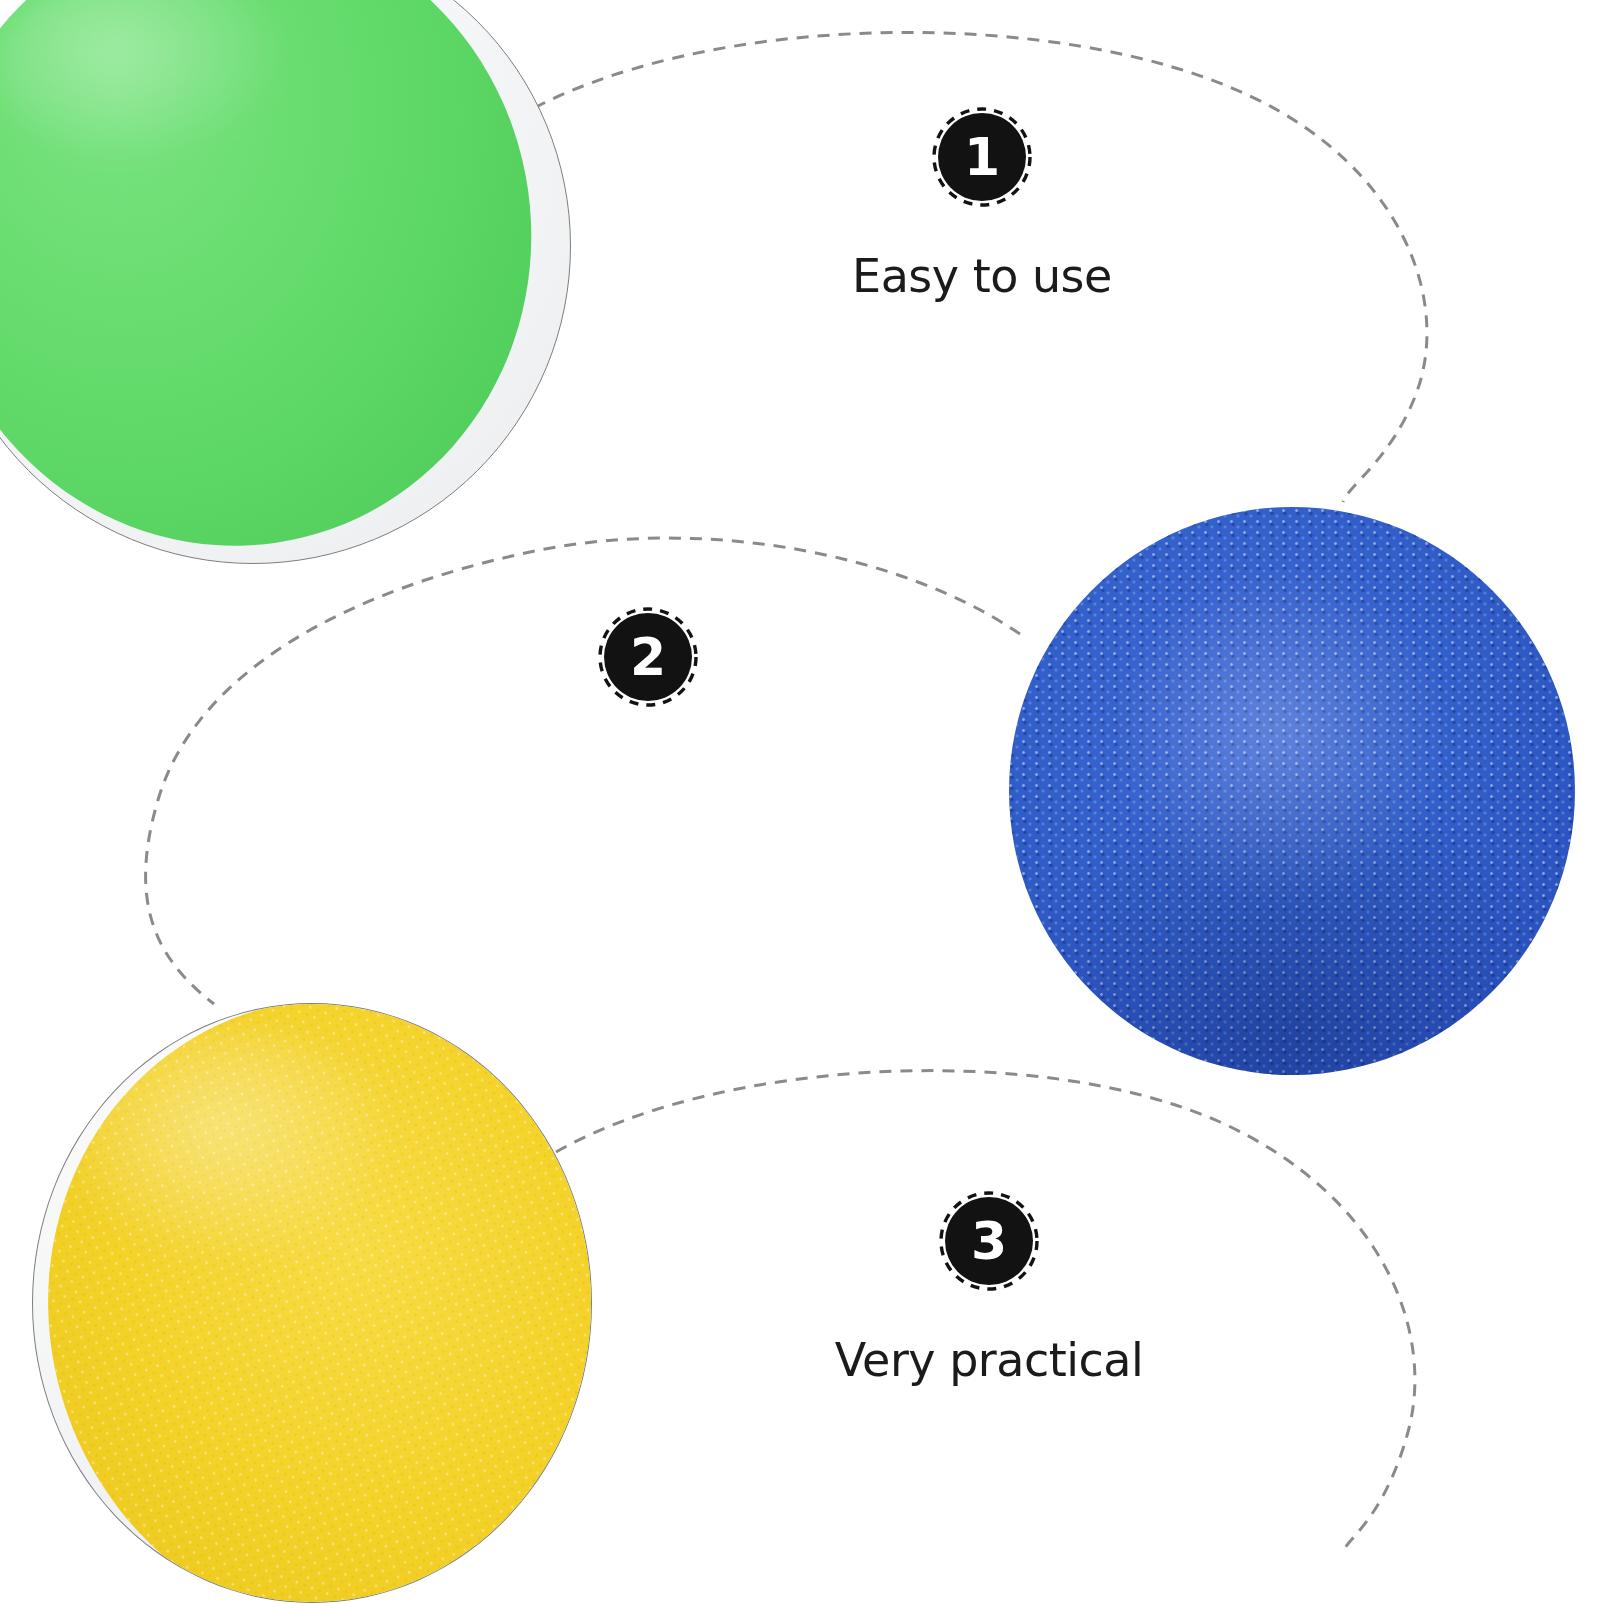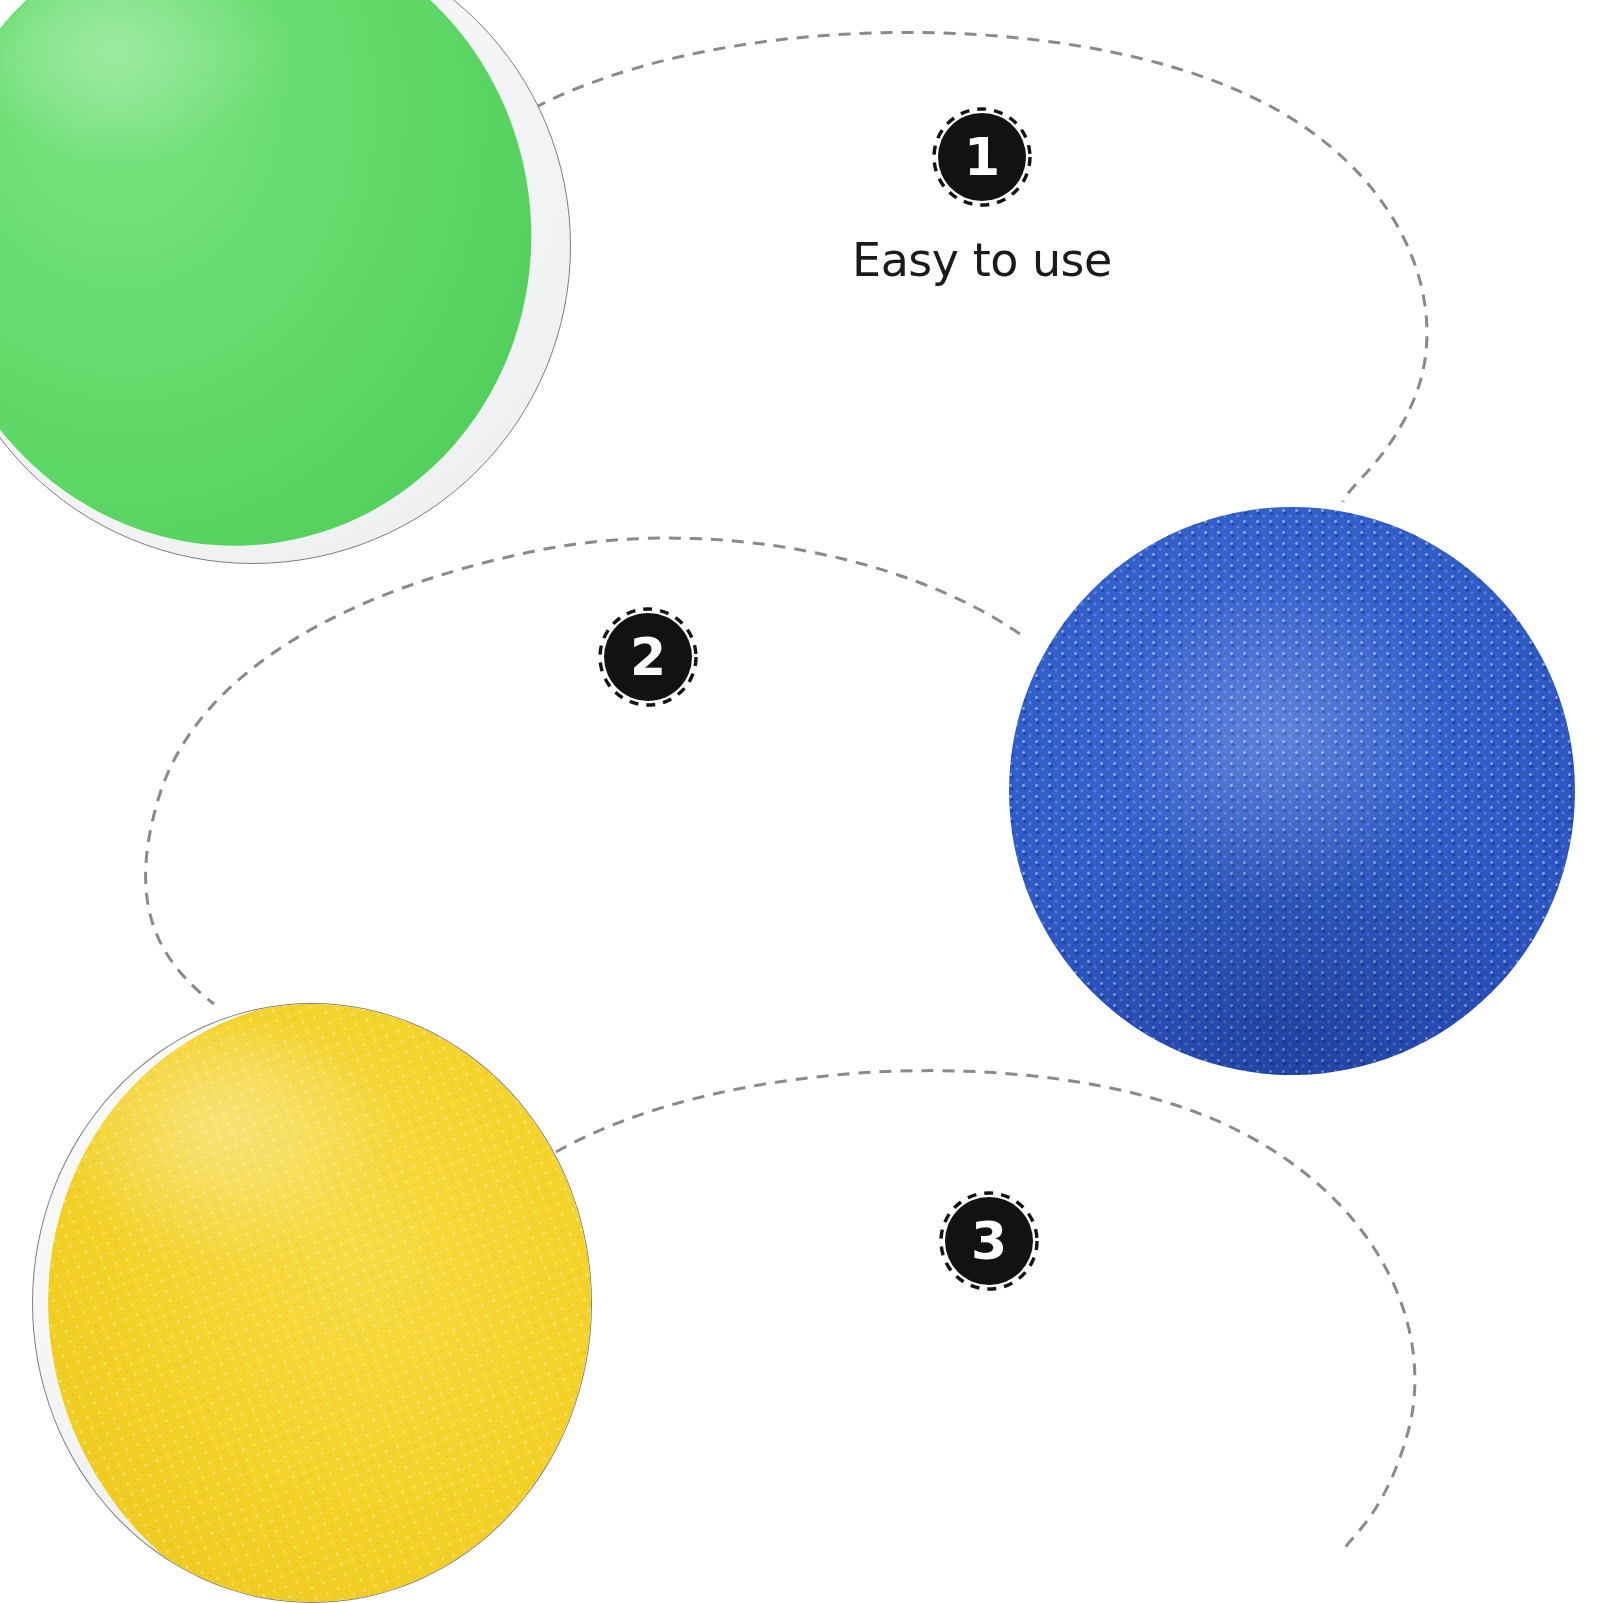--- a/index.html
+++ b/index.html
@@ -71,21 +71,21 @@
     line-height: 100px;
     text-align: center;
     color: #ffffff;
     font-family: "DejaVu Sans", sans-serif;
     font-size: 52px;
     font-weight: 700;
     letter-spacing: 0px;
   }
 
   .step-label {
-    margin-top: 26px;
+    margin-top: 42px;
     font-family: "DejaVu Sans", sans-serif;
     font-size: 46px;
     font-weight: 400;
     color: #1b1b1b;
     letter-spacing: -0.5px;
     white-space: nowrap;
   }
 
   
   .photo {
@@ -299,15 +299,16 @@
   </div>
 
   <div class="step step-3">
     <div class="badge">
       <svg class="ring" viewBox="0 0 100 100">
         <circle cx="50" cy="50" r="48" fill="none" stroke="#121212" stroke-width="3.4" stroke-dasharray="9 8" stroke-linecap="butt"></circle>
       </svg>
       <div class="disc"></div>
       <div class="num">3</div>
     </div>
+    <div class="step-label">Very practical</div>
   </div>
 
 </div>
 
 </body></html>

